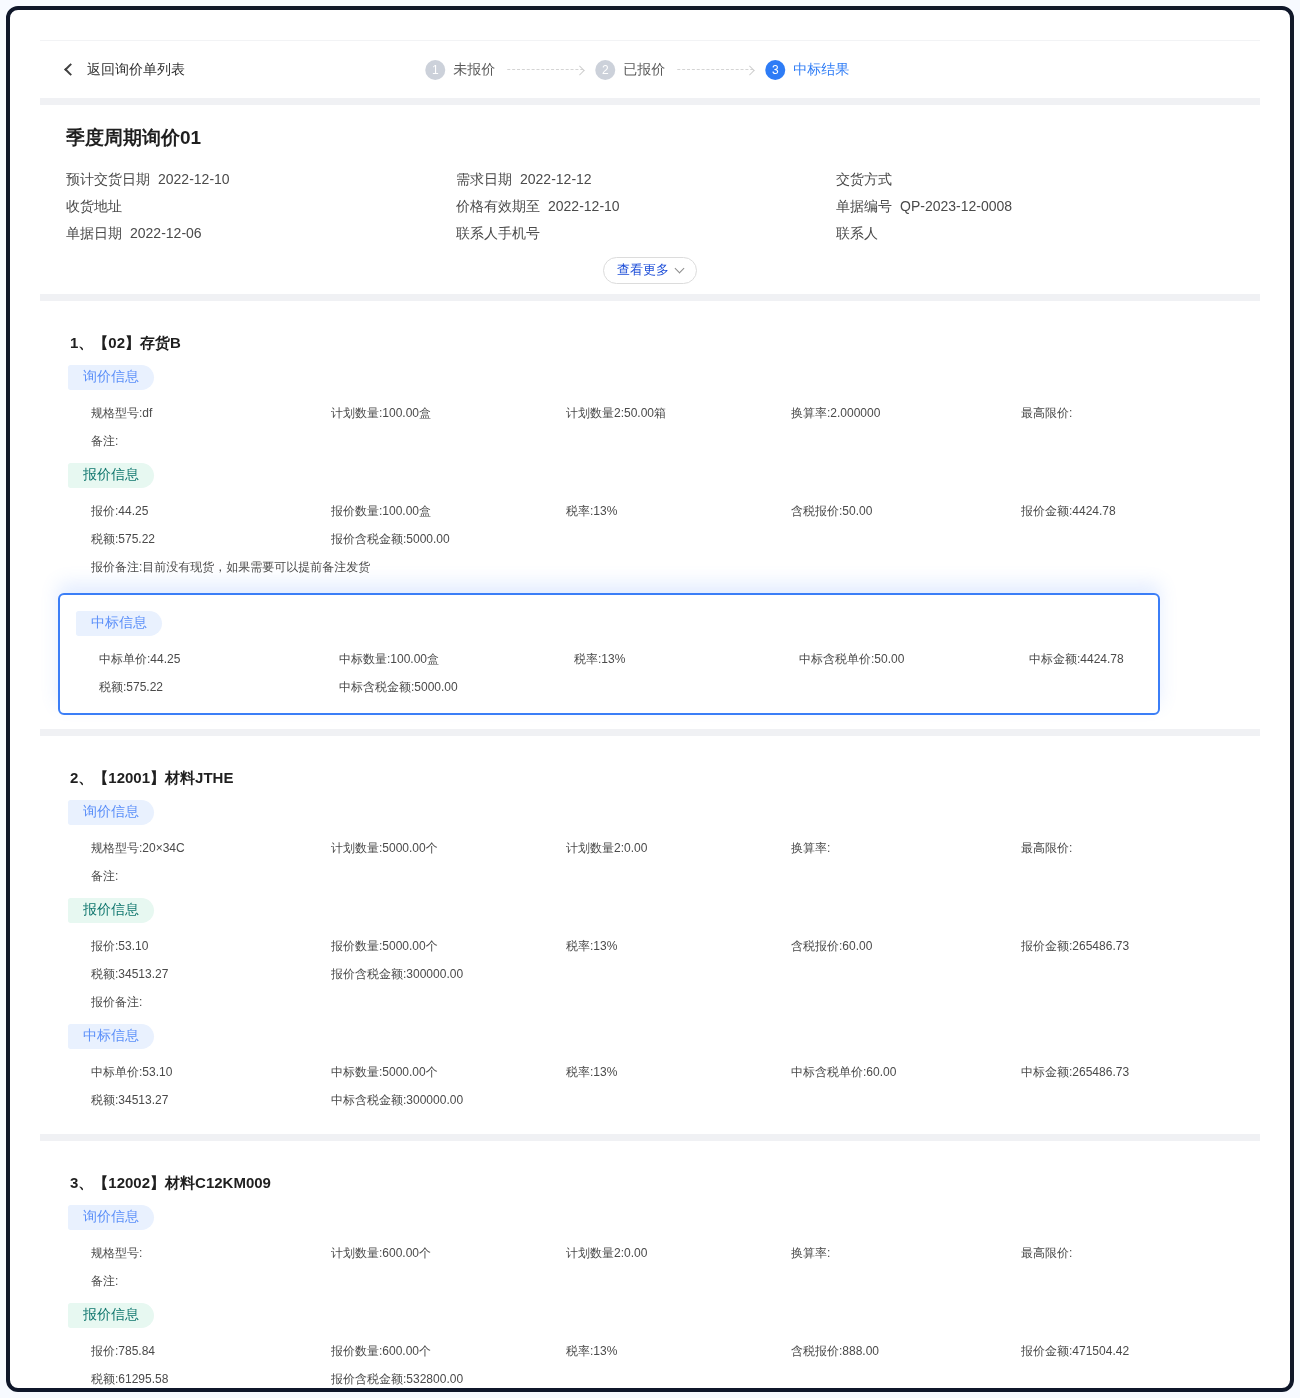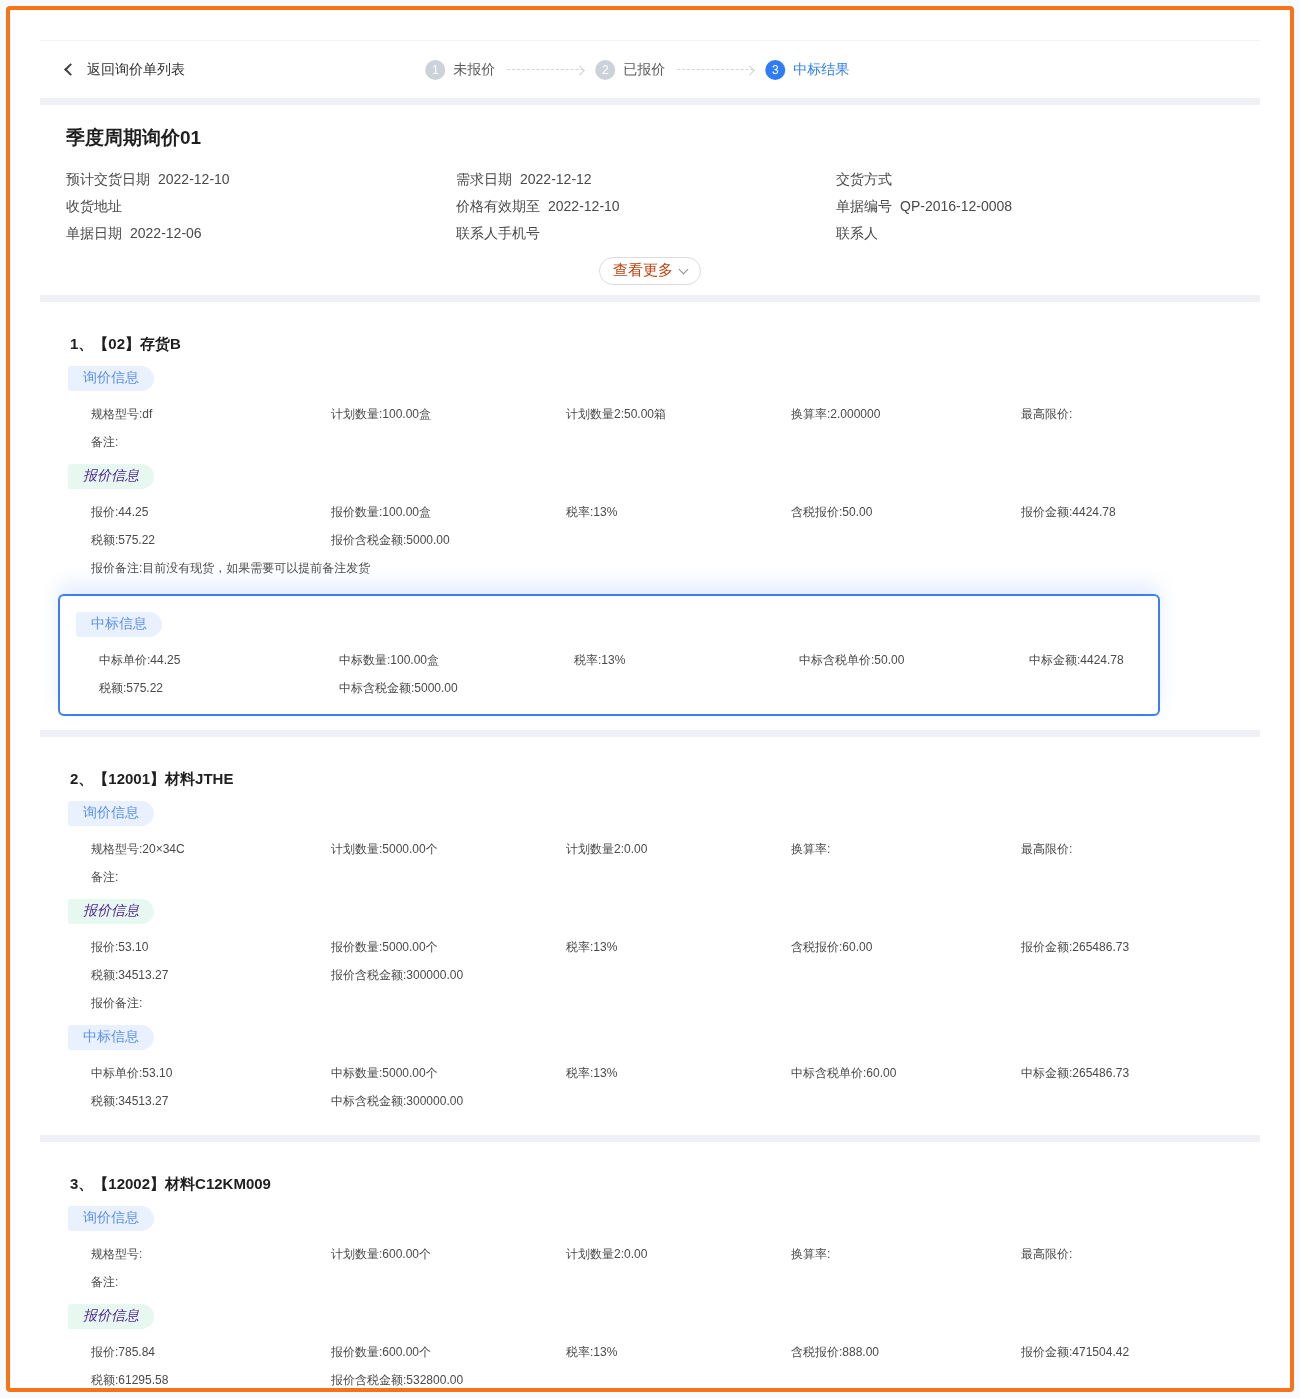--- a/index.html
+++ b/index.html
@@ -6,22 +6,22 @@
   html,body { width:1300px; height:1398px; }
   body {
     font-family:"Liberation Sans","DejaVu Sans",sans-serif;
     background:#f7faff;
     color:#404040;
     position:relative;
   }
   .frame {
     position:absolute; inset:6px;
     background:#ffffff;
-    border:4px solid #f97316;
-    border-radius:4px;
+    border:4px solid #0f172a;
+    border-radius:12px;
     overflow:hidden;
   }
   .app { padding:30px 30px 0; }
 
   
   .header {
     height:58px;
     border-top:1px solid #f2f3f5;
     display:flex; align-items:center;
     position:relative;
@@ -64,40 +64,40 @@
   .info-grid {
     display:grid; grid-template-columns:390px 380px 1fr;
     font-size:14px; line-height:27px; color:#4a4a4a;
   }
   .info-cell .lab { margin-right:8px; }
   .more-wrap { text-align:center; margin-top:10px; }
   .more-btn {
     display:inline-flex; align-items:center;
     border:1px solid #dcdcdc; border-radius:14px;
     background:#fff; padding:3px 13px 4px;
-    font-size:15px; color:#c2410c; cursor:pointer;
+    font-size:13px; color:#1d4ed8; cursor:pointer;
     font-family:inherit;
   }
   .caret {
     display:inline-block; width:7px; height:7px;
     border-right:1.5px solid #8c8c8c; border-bottom:1.5px solid #8c8c8c;
     transform:rotate(45deg); margin-left:7px; margin-bottom:3px;
   }
 
   
   .item { padding:20px 26px 12px; }
   .item-title { font-size:15px; font-weight:bold; color:#1f1f1f; margin:13px 0 12px; padding-left:4px; }
   .badge-line { margin:8px 0 9px; }
   .badge {
     display:inline-block; padding:3px 15px 4px;
     border-radius:3px 14px 14px 3px;
     font-size:14px; margin-left:2px;
   }
   .badge-blue { color:#5b8ff9; background:#e9f1fe; }
-  .badge-green { color:#4c1d95; background:#e7f8f1;font-style:italic; }
+  .badge-green { color:#0f766e; background:#e7f8f1; }
   .fgrid {
     display:grid;
     grid-template-columns:240px 235px 225px 230px 1fr;
     padding-left:25px;
     font-size:12px; line-height:28px; color:#4a4a4a;
   }
   .fspan { grid-column:1 / -1; }
   .sec { margin-bottom:8px; }
   .award-box {
     border:2px solid #3b7ef7;
@@ -151,21 +151,21 @@
     <div class="band"></div>
 
     <div class="info">
       <div class="info-title">季度周期询价01</div>
       <div class="info-grid">
         <div class="info-cell"><span class="lab">预计交货日期</span><span class="val">2022-12-10</span></div>
         <div class="info-cell"><span class="lab">需求日期</span><span class="val">2022-12-12</span></div>
         <div class="info-cell"><span class="lab">交货方式</span><span class="val"></span></div>
         <div class="info-cell"><span class="lab">收货地址</span><span class="val"></span></div>
         <div class="info-cell"><span class="lab">价格有效期至</span><span class="val">2022-12-10</span></div>
-        <div class="info-cell"><span class="lab">单据编号</span><span class="val">QP-2016-12-0008</span></div>
+        <div class="info-cell"><span class="lab">单据编号</span><span class="val">QP-2023-12-0008</span></div>
         <div class="info-cell"><span class="lab">单据日期</span><span class="val">2022-12-06</span></div>
         <div class="info-cell"><span class="lab">联系人手机号</span><span class="val"></span></div>
         <div class="info-cell"><span class="lab">联系人</span><span class="val"></span></div>
       </div>
       <div class="more-wrap">
         <button class="more-btn">
           <span>查看更多</span>
           <span class="caret"></span>
         </button>
       </div>

